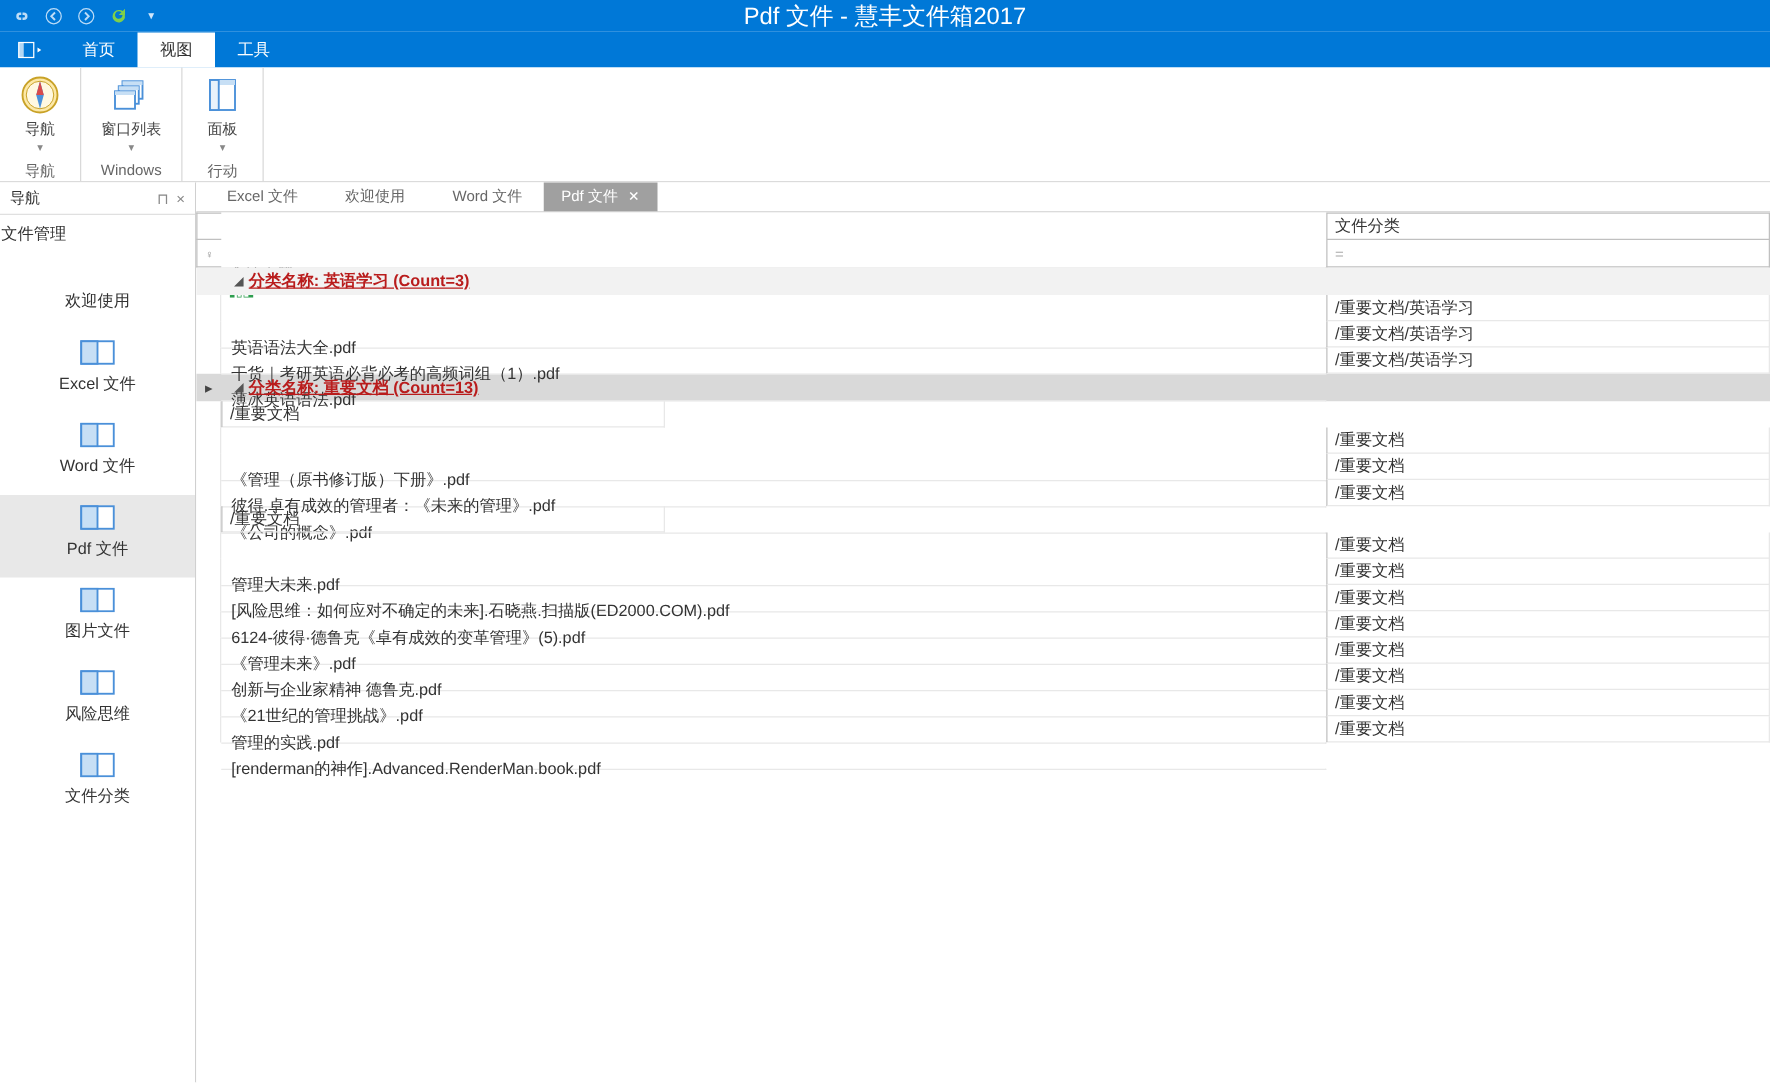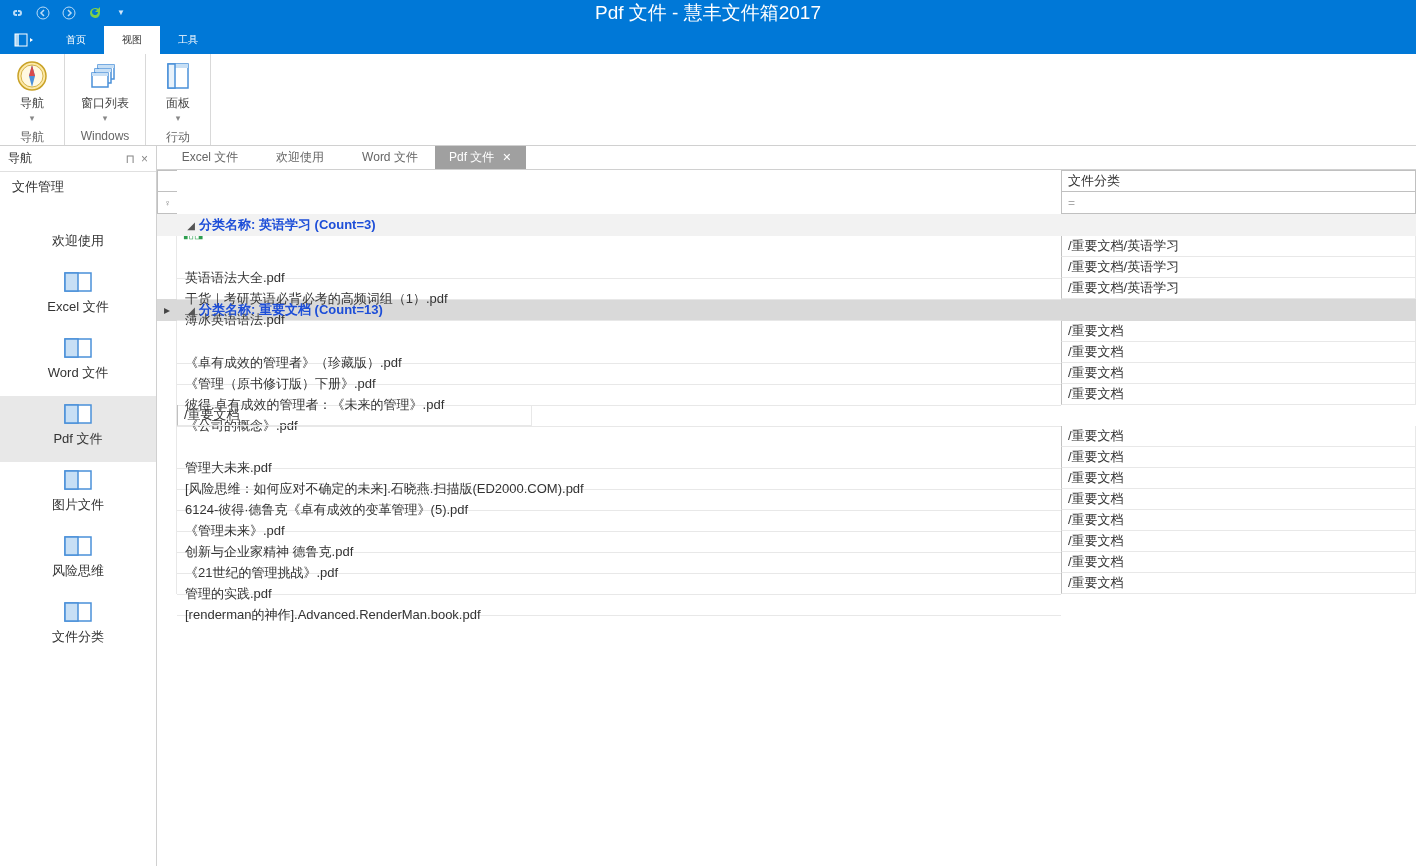--- a/index.html
+++ b/index.html
@@ -7,39 +7,39 @@
 
 
 .titlebar { background: #0078d7; height: 25px; display: flex; align-items: center; position: relative; }
 .titlebar-icons { display: flex; gap: 12px; padding-left: 10px; align-items: center; }
 .titlebar-icon { width: 14px; height: 14px; display: inline-flex; align-items: center; justify-content: center; color: #cfe6fa; }
 .titlebar-title { position: absolute; left: 50%; transform: translateX(-50%); color: #fff; font-size: 19px; white-space: nowrap; }
 
 
 .menutabs { background: #0078d7; height: 29px; display: flex; align-items: flex-end; }
 .menutab-first { width: 48px; height: 28px; display: flex; align-items: center; justify-content: center; color: #fff; }
-.menutab { padding: 0 18px; height: 28px; color: #fff; font-size: 10px; display: flex; align-items: center; cursor: default; }
+.menutab { padding: 0 18px; height: 28px; color: #fff; font-size: 13px; display: flex; align-items: center; cursor: default; }
 .menutab.active { background: #fff; color: #333; }
 
 
 .ribbon { background: #fff; height: 92px; border-bottom: 1px solid #d0d0d0; display: flex; }
 .ribbon-group { border-right: 1px solid #d9d9d9; padding: 4px 12px 2px; display: flex; flex-direction: column; align-items: center; justify-content: space-between; }
 .ribbon-btn { display: flex; flex-direction: column; align-items: center; gap: 4px; padding: 2px 4px; cursor: default; }
 .ribbon-icon { width: 32px; height: 32px; display: flex; align-items: center; justify-content: center; }
 .ribbon-btn-label { font-size: 12px; color: #444; text-align: center; line-height: 14px; }
 .ribbon-group-label { font-size: 12px; color: #666; margin-top: 2px; }
 
 
 .content { display: flex; height: calc(866px - 25px - 29px - 92px); }
 
 
 .sidebar { width: 157px; border-right: 1px solid #d0d0d0; background: #fff; display: flex; flex-direction: column; }
 .sidebar-header { height: 26px; background: #fff; border-bottom: 1px solid #e0e0e0; display: flex; align-items: center; padding: 0 8px; font-size: 13px; color: #333; justify-content: space-between; }
 .sidebar-header-icons { display: flex; gap: 6px; align-items: center; }
-.sidebar-section { padding: 6px 12px; font-size: 13px; color: #333; }
+.sidebar-section { padding: 6px 1px; font-size: 13px; color: #333; }
 .sidebar-items { flex: 1; overflow-y: auto; padding-top: 30px; }
 .sidebar-item { display: flex; flex-direction: column; align-items: center; gap: 6px; padding: 8px 0 14px; cursor: default; }
 .sidebar-item.selected { background: #e8e8e8; }
 .sidebar-item-icon { width: 28px; height: 20px; }
 .sidebar-item-label { font-size: 13px; color: #333; }
 .sidebar-item.first { padding-top: 0; }
 
 
 .main { flex: 1; display: flex; flex-direction: column; background: #fff; }
 
@@ -59,21 +59,21 @@
 
 .filter-row { display: flex; height: 22px; background: #fff; }
 .filter-row .gutter { width: 20px; border: 1px solid #c0c0c0; border-top: none; border-right: none; display: flex; align-items: center; justify-content: center; color: #888; }
 .filter-row .cell { border: 1px solid #c0c0c0; border-top: none; border-left: none; display: flex; align-items: center; padding: 0 6px; color: #aaa; }
 
 .grid-body { flex: 1; overflow-y: auto; }
 .group-row { display: flex; height: 22px; align-items: center; background: #f2f2f2; }
 .group-row.selected { background: #d9d9d9; }
 .group-row .gutter { width: 20px; height: 100%; display: flex; align-items: center; justify-content: center; color: #444; }
 .group-row .caret { width: 16px; text-align: center; color: #555; font-size: 10px; margin-left: 6px; }
-.group-row .label { font-size: 13px; color: #1d4ed8; font-weight: bold; }
+.group-row .label { font-size: 13px; color: #b91c1c; font-weight: bold; text-decoration: underline; }
 
 .data-row { display: flex; height: 21px; }
 .data-row .gutter { width: 20px; border-right: 1px solid #e8e8e8; }
 .data-row .cell { border-bottom: 1px solid #e8e8e8; border-right: 1px solid #e8e8e8; display: flex; align-items: center; padding: 0 6px; font-size: 13px; color: #333; }
 .data-row .col-topic { padding-left: 8px; }
 
 
 .doc-icon-svg rect { stroke: #4a90d9; stroke-width: 1.5; fill: #fff; }
 .doc-icon-svg .pane { fill: #c7dff5; }
 </style>
@@ -282,21 +282,20 @@
           <div class="cell col-topic">薄冰英语语法.pdf</div>
           <div class="cell col-cat">/重要文档/英语学习</div>
         </div>
         <div class="group-row selected">
           <div class="gutter">▸</div>
           <div class="caret">◢</div>
           <div class="label">分类名称: 重要文档 (Count=13)</div>
         </div>
         <div class="data-row">
           <div class="gutter"></div>
-          <div class="cell col-topic">《卓有成效的管理者》（珍藏版）.pdf</div>
           <div class="cell col-cat">/重要文档</div>
         </div>
         <div class="data-row">
           <div class="gutter"></div>
           <div class="cell col-topic">《管理（原书修订版）下册》.pdf</div>
           <div class="cell col-cat">/重要文档</div>
         </div>
         <div class="data-row">
           <div class="gutter"></div>
           <div class="cell col-topic">彼得.卓有成效的管理者：《未来的管理》.pdf</div>

